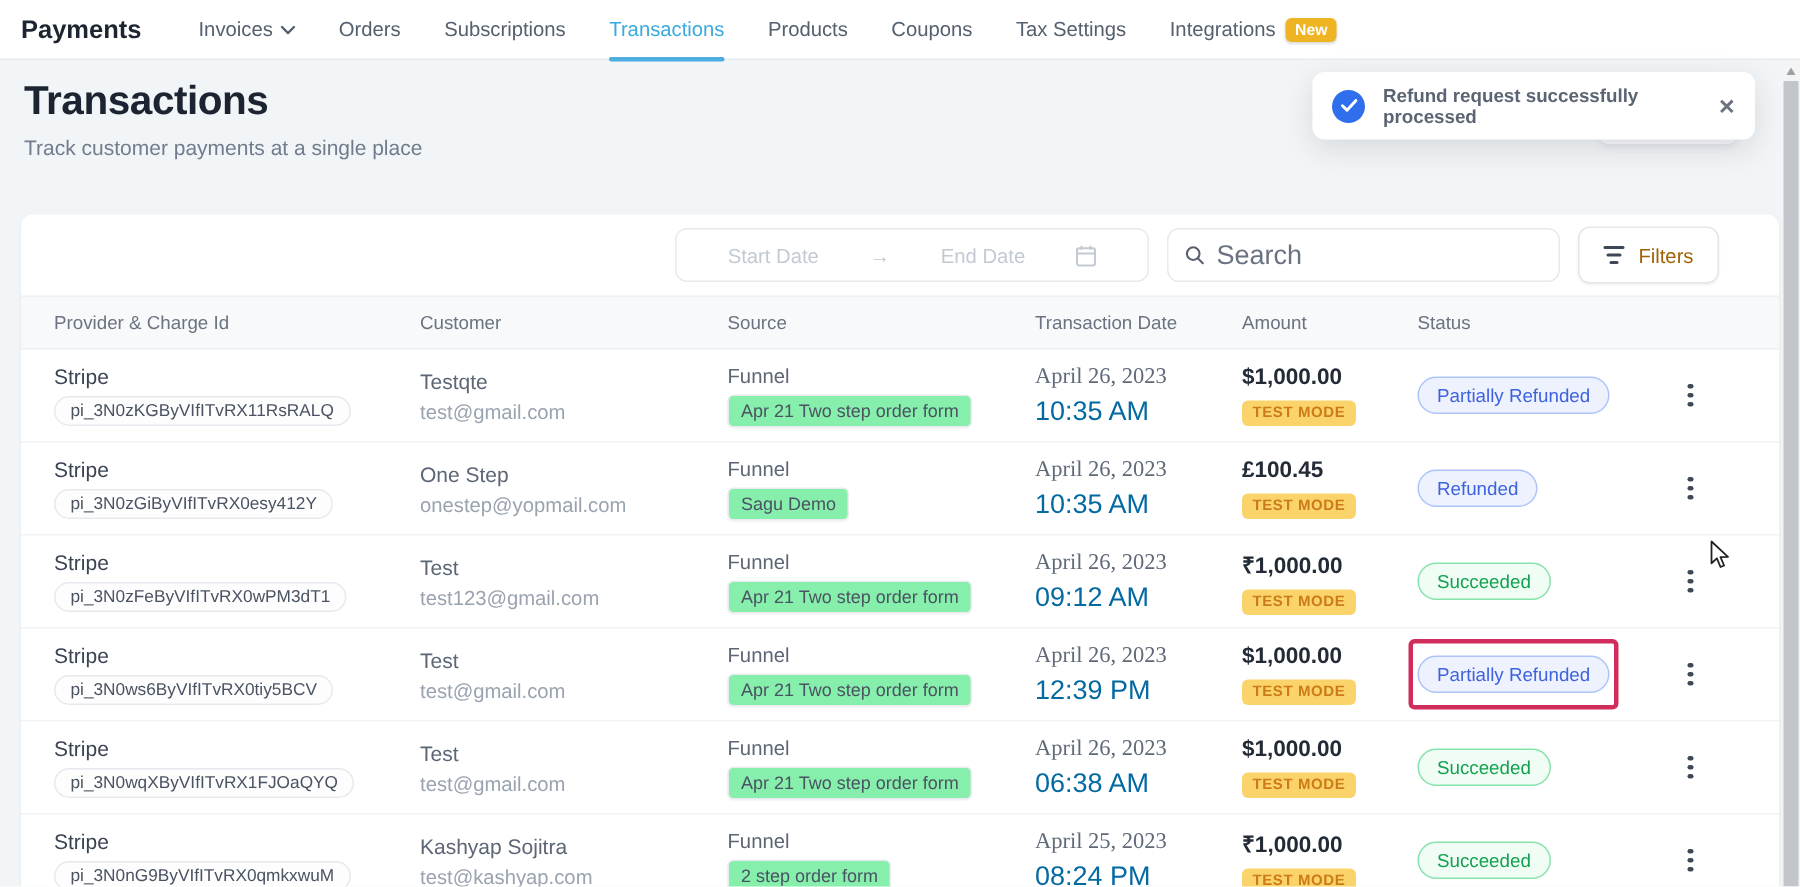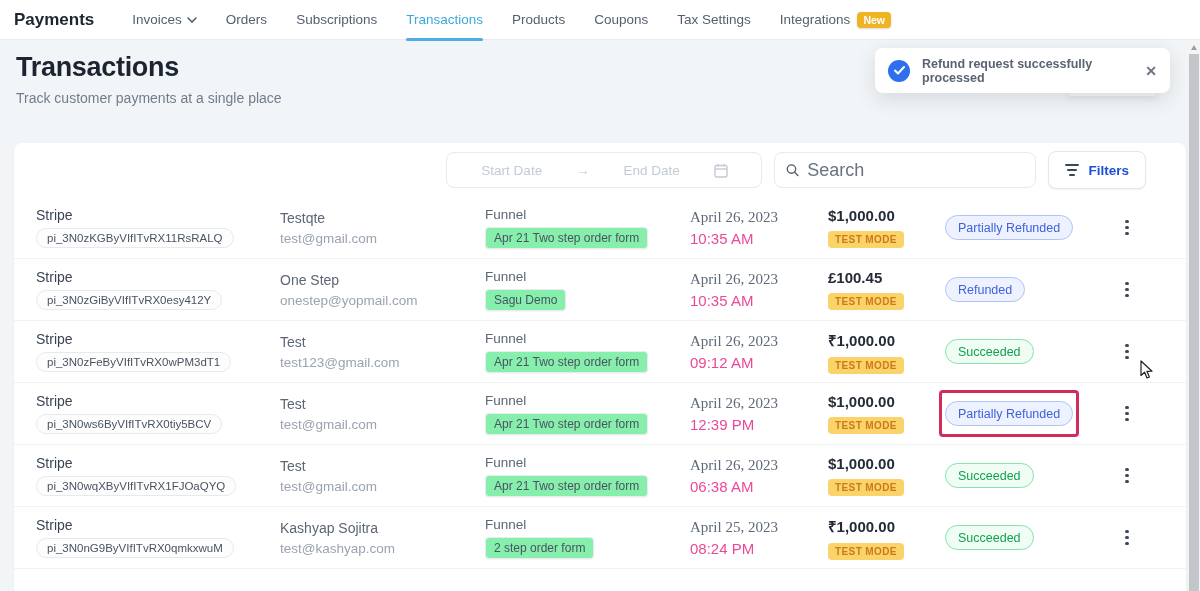--- a/index.html
+++ b/index.html
@@ -73,21 +73,21 @@
     display:flex; align-items:center; gap:8px; padding:0 11px; background:#fff;
   }
   .search-box input {
     border:none; outline:none; font-size:18px; color:#3a4453; width:100%;
     font-family:"Liberation Sans", sans-serif; background:transparent;
   }
   .search-box input::placeholder { color:#6a7381; opacity:1; }
   .filters-btn {
     height:38px; border:1px solid #e3e6ea; border-radius:8px; background:#fff;
     padding:0 16px; display:flex; align-items:center; gap:9px;
-    font-size:13.5px; font-weight:700; color:#1d4ed8; cursor:pointer;
+    font-size:13.5px; font-weight:400; color:#a16207; cursor:pointer;
     box-shadow:0 1px 2px rgba(16,24,40,.06);
   }
   .filter-icon { display:flex; flex-direction:column; gap:3px; align-items:center; }
   .filter-icon i { display:block; height:2px; background:#3e4756; border-radius:1px; }
   .filter-icon i:nth-child(1){ width:14px; } .filter-icon i:nth-child(2){ width:10px; } .filter-icon i:nth-child(3){ width:6px; }
   
   .grid-row {
     display:grid;
     grid-template-columns:244px 205px 205px 138px 117px 172px 1fr;
     padding-left:22px; align-items:center;
@@ -105,21 +105,21 @@
   }
   .customer-name { font-size:14px; color:#5c6675; margin-bottom:5px; }
   .customer-email { font-size:13.5px; color:#9aa3b0; }
   .source-type { font-size:13.5px; color:#5c6675; margin-bottom:5px; }
   .source-pill {
     display:inline-block; font-size:12px; color:#4a5362;
     border:1px solid #e9ebee; background:#86efac; border-radius:4px; padding:3px 8px;
     box-shadow:0 1px 1px rgba(0,0,0,.04);
   }
   .txn-date { font-size:15px; color:#5f6a79; margin-bottom:4px;font-family:Liberation Serif, serif; }
-  .txn-time { font-size:15px; color:#ec4899; }
+  .txn-time { font-size:18px; color:#0369a1; }
   .amount { font-size:15px; font-weight:700; color:#232b36; margin-bottom:5px; }
   .test-badge {
     display:inline-block; font-size:10px; font-weight:700; letter-spacing:.4px;
     color:#cd7b17; background:#fbd36b; padding:3px 7px; border-radius:4px;
   }
   .status-pill {
     display:inline-flex; padding:4.5px 12px; border-radius:999px;
     font-size:12.5px; font-weight:500; white-space:nowrap;
   }
   .status-blue  { color:#3e63dd; background:#edf2fe; border:1px solid #aec4f9; }
@@ -214,20 +214,29 @@
     <button class="filters-btn">
       <span class="filter-icon">
           <i></i>
           <i></i>
           <i></i>
         </span>
       <span>Filters</span>
     </button>
   </div>
 
+  <div class="grid-row thead">
+    <div>Provider &amp; Charge Id</div>
+    <div>Customer</div>
+    <div>Source</div>
+    <div>Transaction Date</div>
+    <div>Amount</div>
+    <div>Status</div>
+    <div></div>
+  </div>
 
   <div class="grid-row trow">
     <div><div class="provider-name">Stripe</div><span class="charge-pill">pi_3N0zKGByVIfITvRX11RsRALQ</span></div>
     <div>
         <div class="customer-name">Testqte</div>
         <div class="customer-email">test@gmail.com</div>
       </div>
     <div><div class="source-type">Funnel</div><span class="source-pill">Apr 21 Two step order form</span></div>
     <div>
         <div class="txn-date">April 26, 2023</div>

